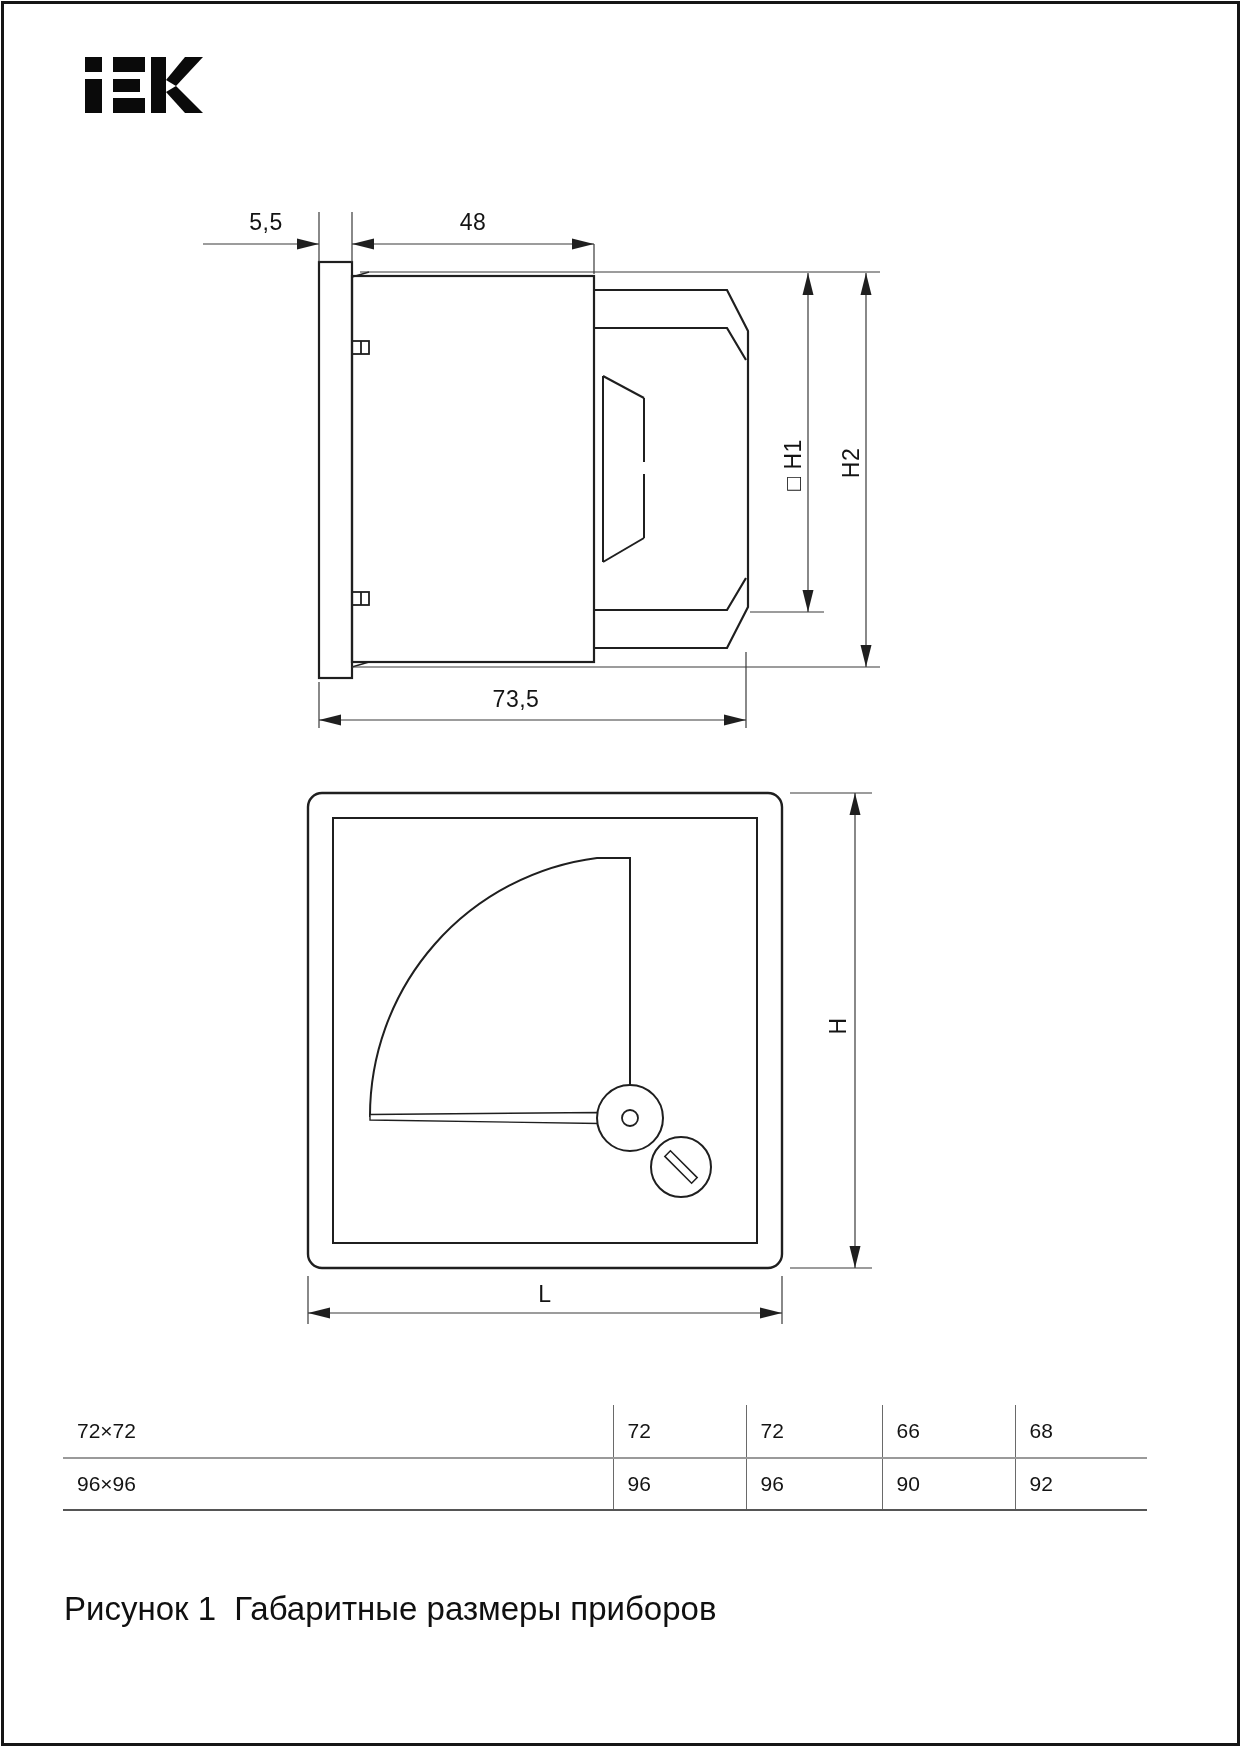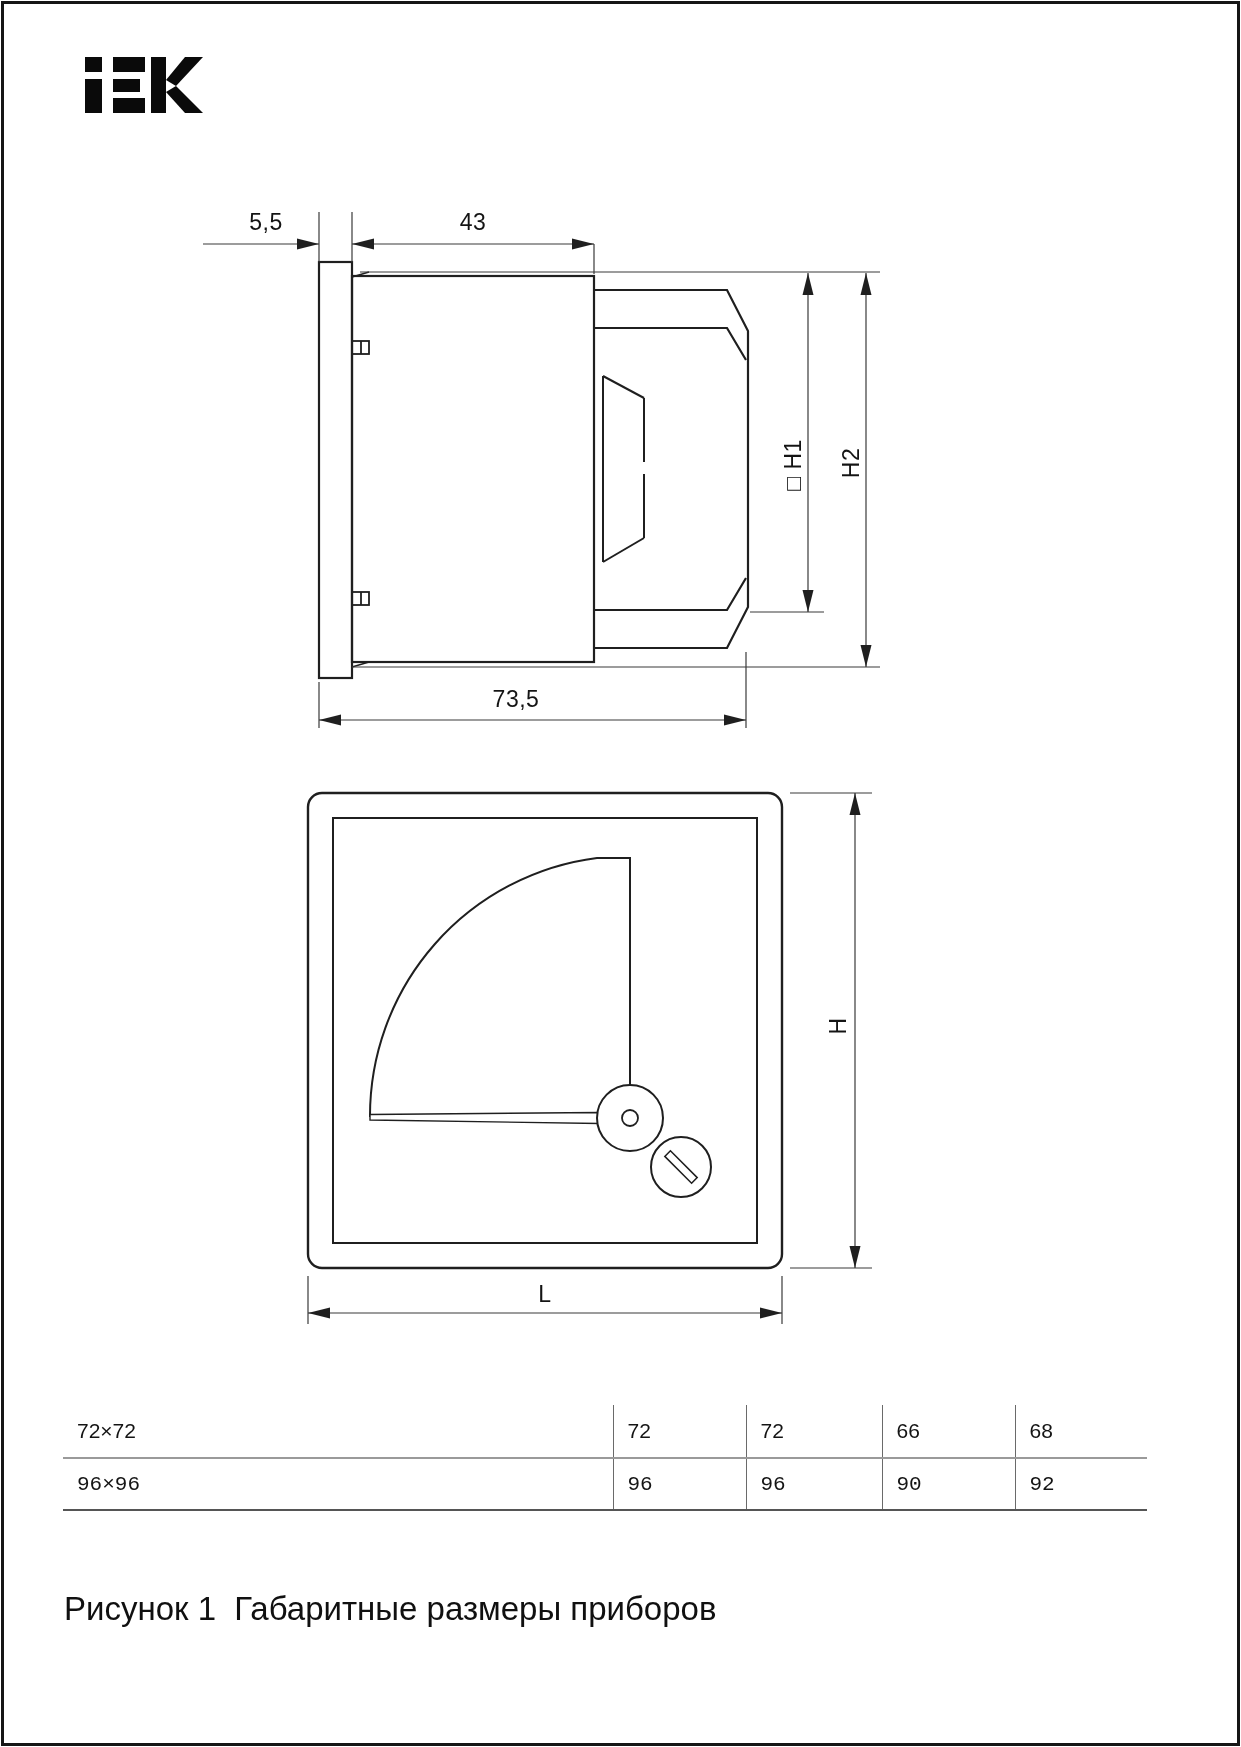--- a/index.html
+++ b/index.html
@@ -23,21 +23,21 @@
   .dimlabel.rot{transform:translate(-50%,-50%) rotate(-90deg);}
   svg{position:absolute;left:0;top:0;}
   
   .dimtable{
     position:absolute;left:63px;top:1405px;width:1084px;
     border-collapse:collapse;table-layout:fixed;
     font-size:21px;color:#141414;
   }
   .dimtable tr.hdr{height:55px;}
   .dimtable tr.r1{height:53px;}
-  .dimtable tr.r2{height:52px;font-family:Liberation Mono, monospace;}
+  .dimtable tr.r2{height:52px;}
   .dimtable td{
     padding:0 0 0 14px;vertical-align:middle;
     border-left:1px solid #6a6a6a;
     overflow:hidden;white-space:nowrap;
   }
   .dimtable td:first-child{border-left:none;}
   .dimtable tr.hdr td{border-top:2px solid #3c3c3c;border-bottom:1px solid #4a4a4a;}
   .dimtable tr.r1 td{border-bottom:2px solid #9a9a9a;}
   .dimtable tr.r2 td{border-bottom:2px solid #555;}
   .caption{
@@ -150,21 +150,21 @@
     </g>
     <g fill="#1f1f1f" stroke="none">
       <polygon points="855,793 849.5,815 860.5,815"></polygon>
       <polygon points="855,1268 849.5,1246 860.5,1246"></polygon>
       <polygon points="308,1313 330,1307.5 330,1318.5"></polygon>
       <polygon points="782,1313 760,1307.5 760,1318.5"></polygon>
     </g>
   </svg>
 
   <span class="dimlabel" style="left:266px;top:222px;">5,5</span>
-  <span class="dimlabel" style="left:473px;top:222px;">43</span>
+  <span class="dimlabel" style="left:473px;top:222px;">48</span>
   <span class="dimlabel" style="left:516px;top:699px;">73,5</span>
   <span class="dimlabel rot" style="left:793px;top:465px;">□ H1</span>
   <span class="dimlabel rot" style="left:851px;top:463px;">H2</span>
   <span class="dimlabel rot" style="left:838px;top:1026px;">H</span>
   <span class="dimlabel" style="left:545px;top:1294px;">L</span>
 
   <table class="dimtable">
     <colgroup>
       <col style="width:550px">
         <col style="width:133px">

